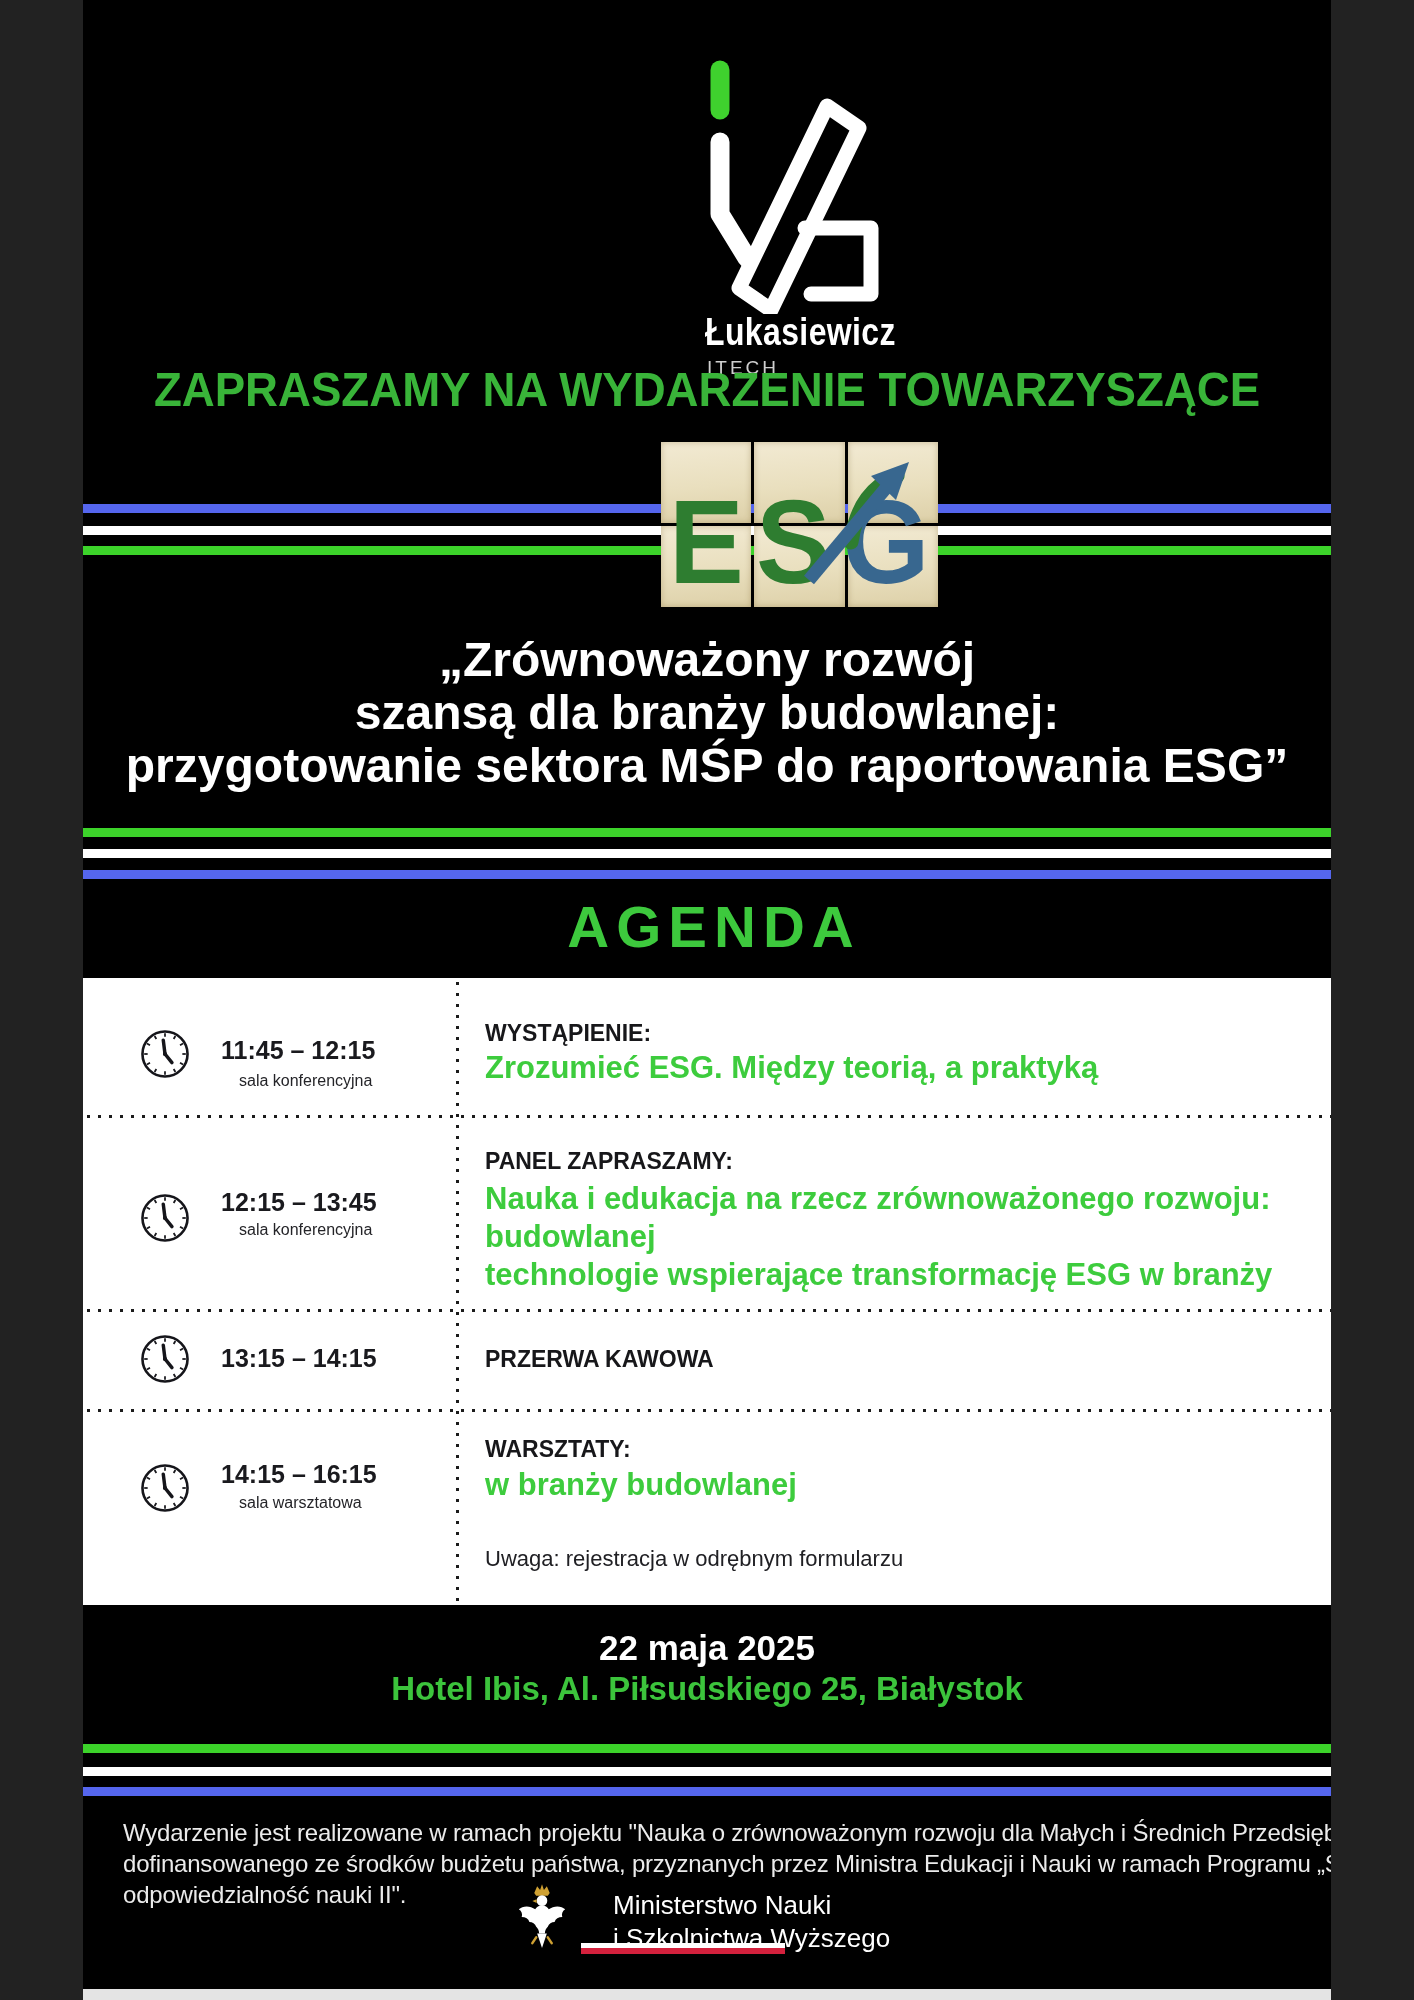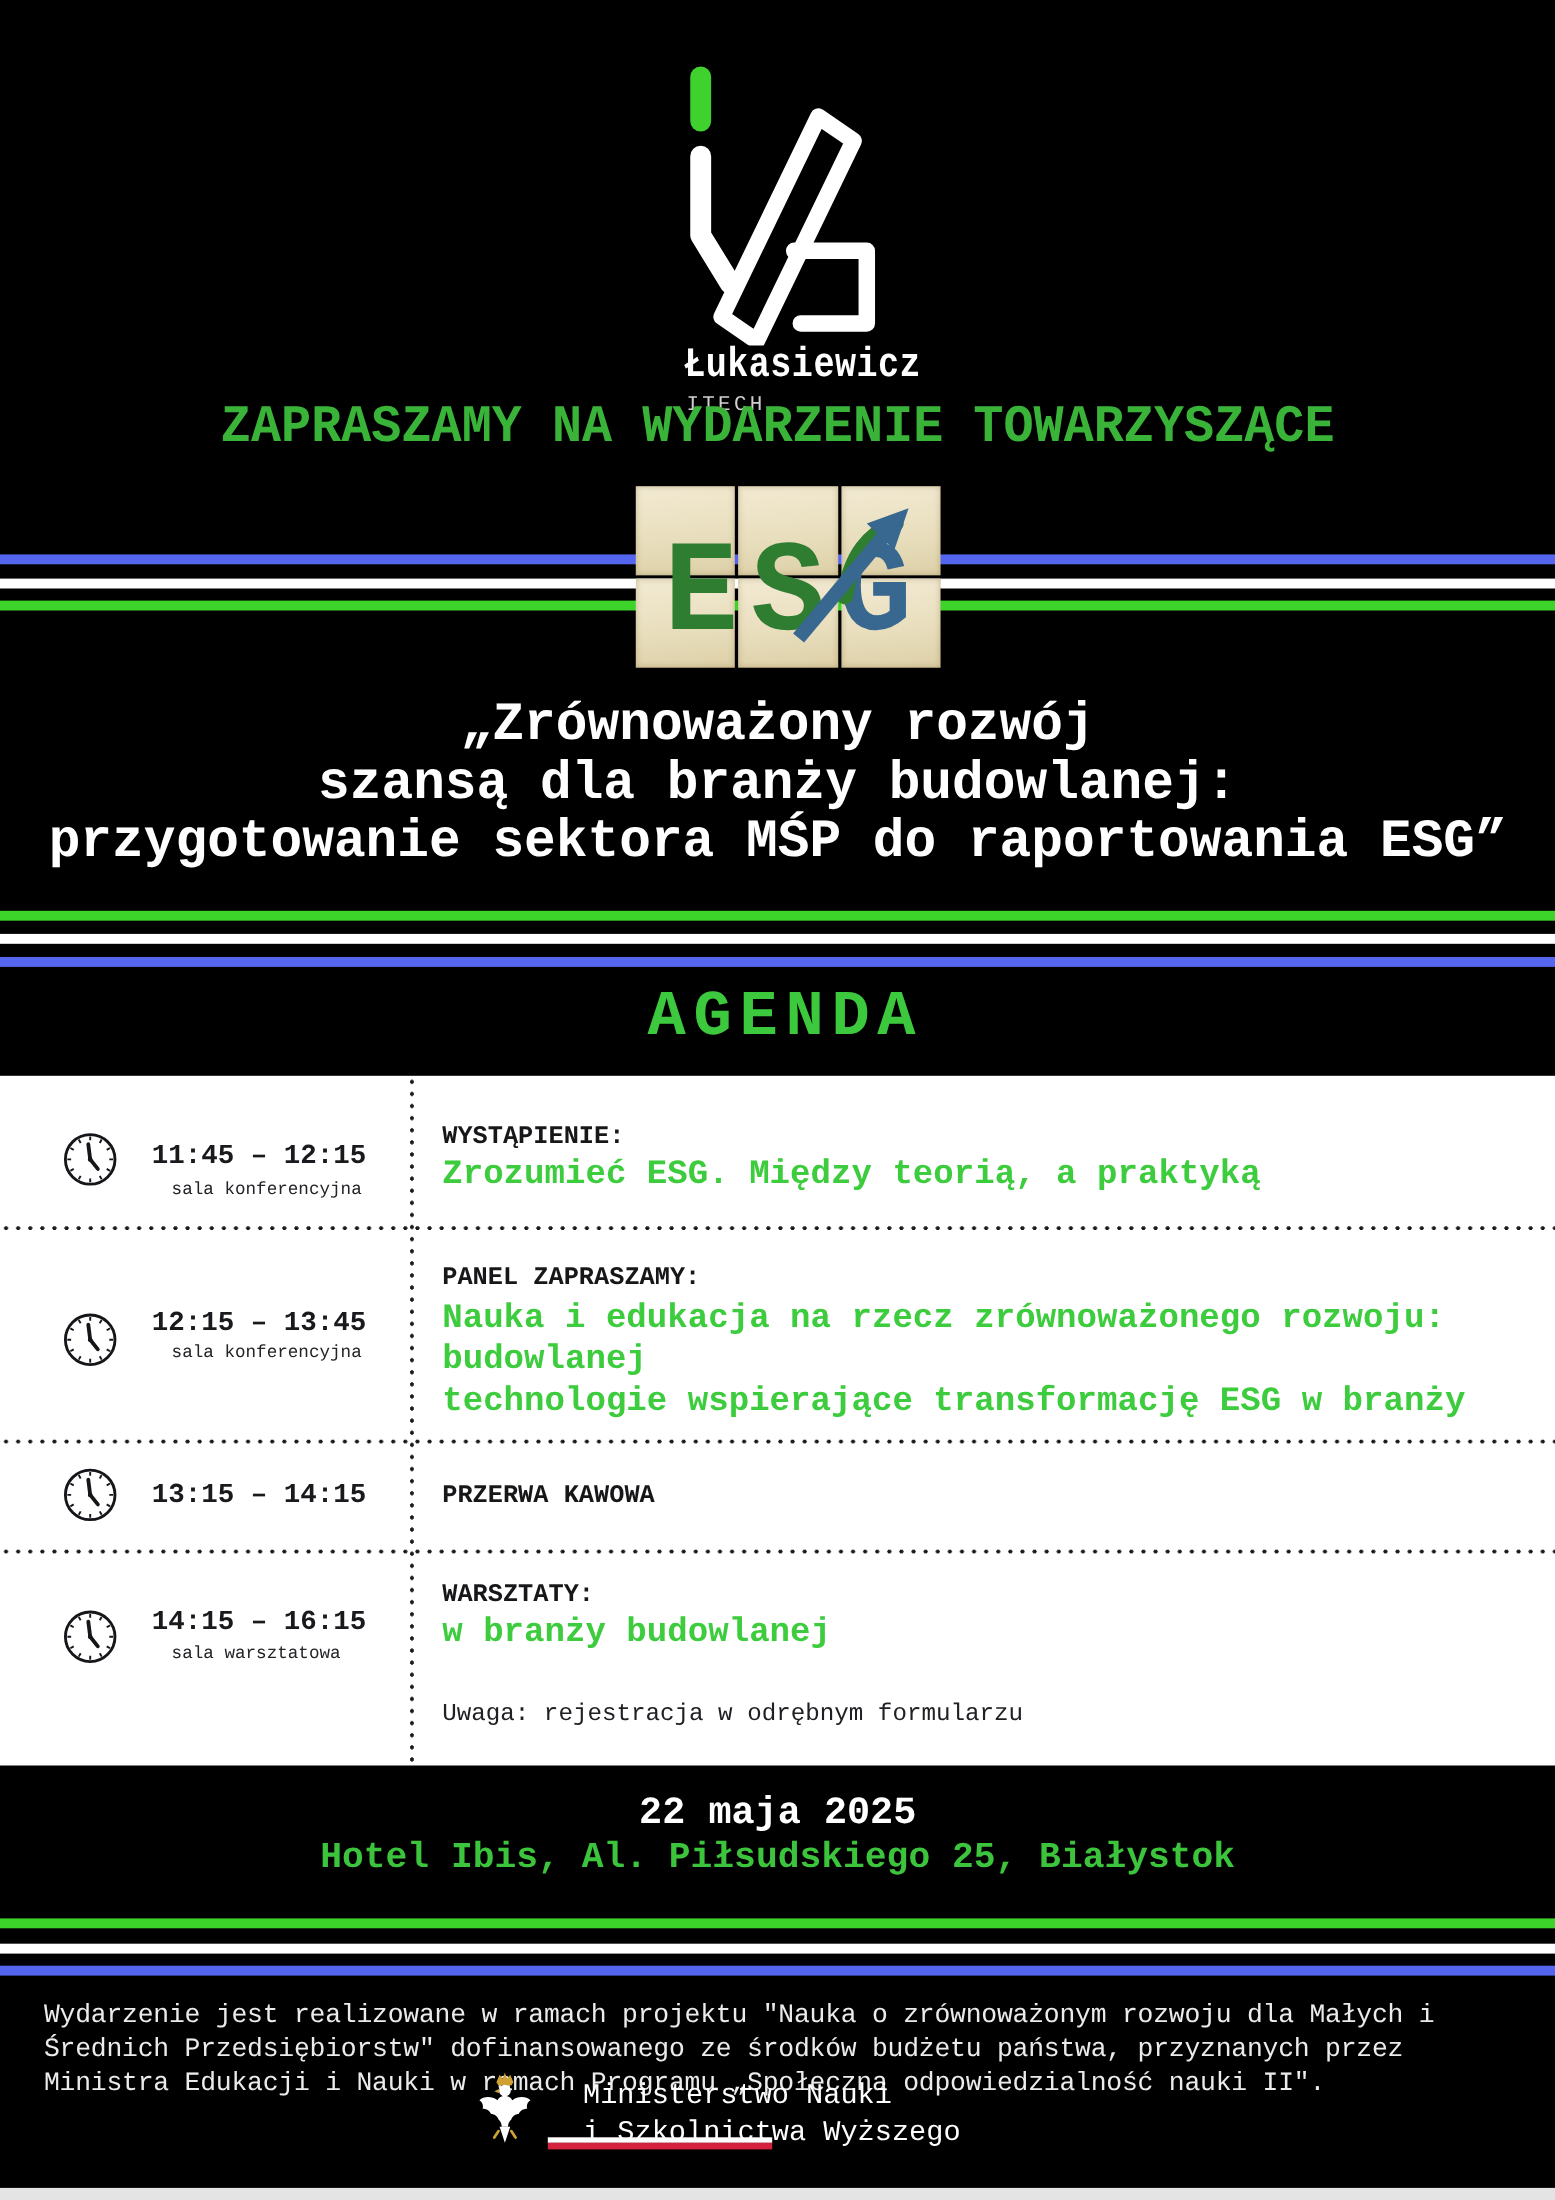--- a/index.html
+++ b/index.html
@@ -1,18 +1,18 @@
 <!DOCTYPE html>
 <html><head>
 <meta charset="utf-8">
 <style>
   html,body{margin:0;padding:0;background:#222;}
   .poster{
-    position:relative; width:1414px; height:2000px; background:#000;
-    font-family:Liberation Mono, monospace; overflow:hidden; margin:0 auto;
+    position:relative; width:1248px; height:2000px; background:#000;
+    font-family:Liberation Sans, sans-serif; overflow:hidden; margin:0 auto;
   }
   .abs{position:absolute;}
   .ctr{left:0;width:100%;text-align:center;}
 
   
   .lz-icon{left:618px;top:42px;width:192px;height:272px;}
   .lz-name{left:622px;top:311px;font-size:38px;font-weight:bold;color:#fff;
            transform:scaleX(0.84);transform-origin:left top;white-space:nowrap;letter-spacing:.5px;}
   .lz-unit{left:624px;top:357px;font-size:19px;color:#cfcfcf;letter-spacing:3px;}
 

